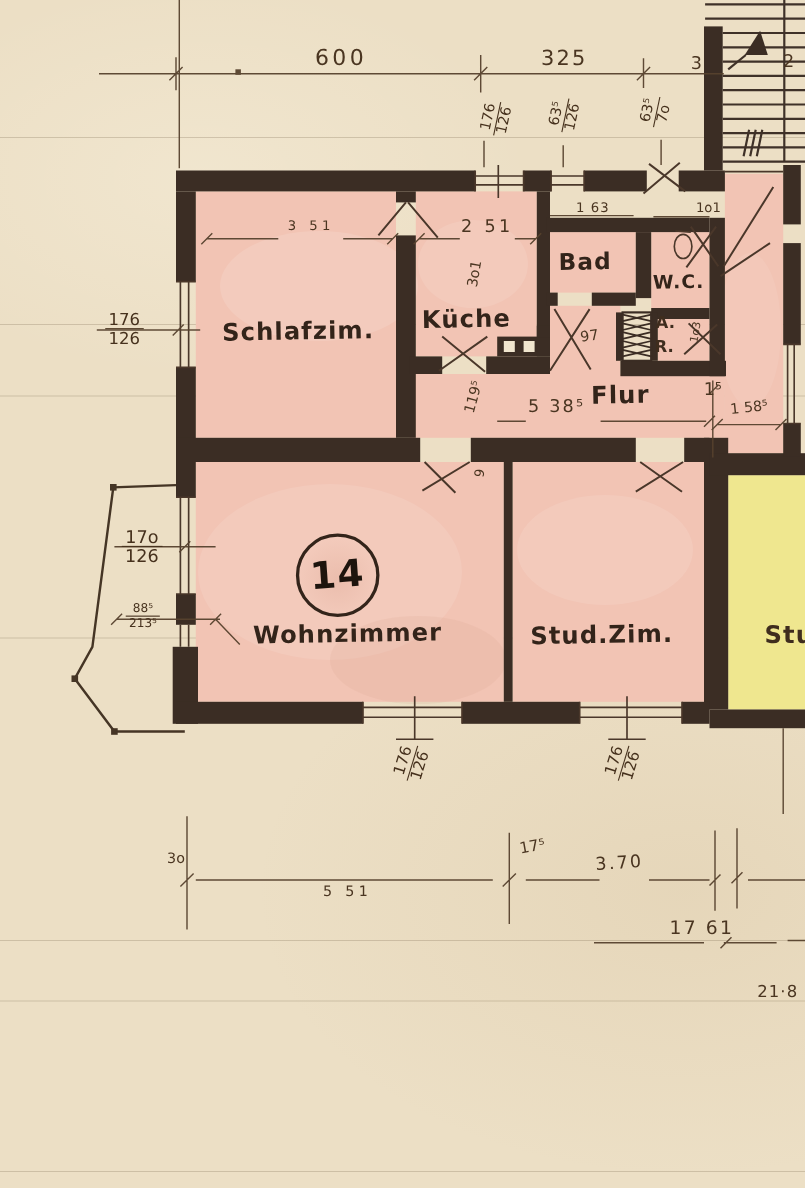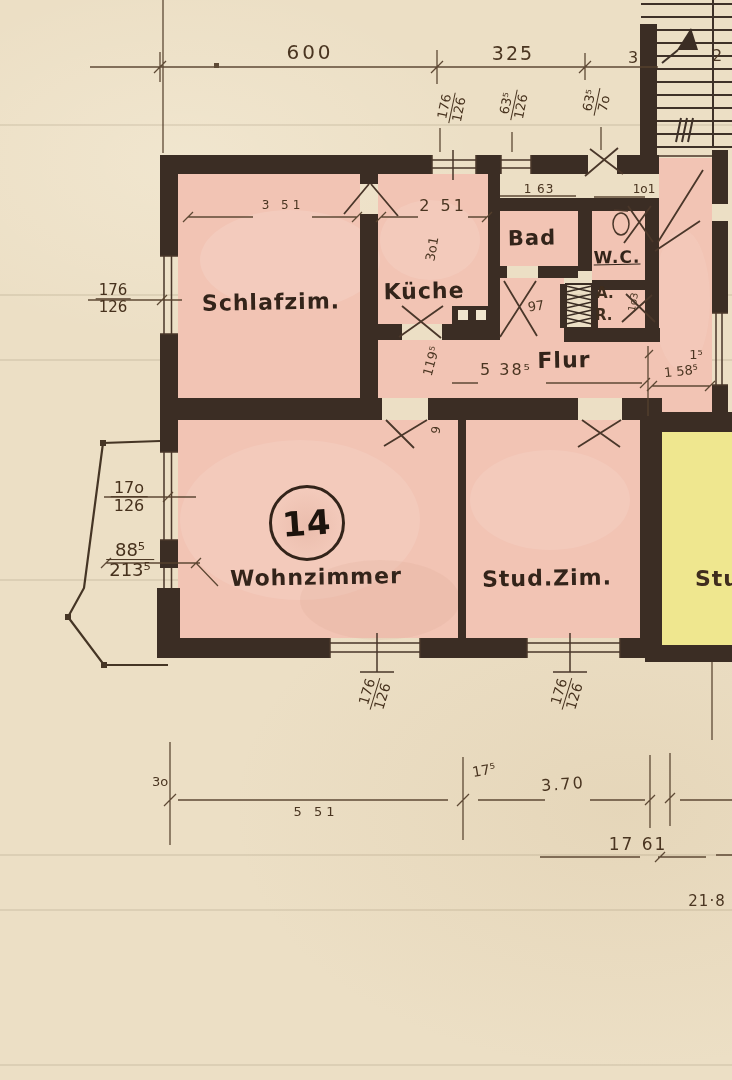--- a/index.html
+++ b/index.html
@@ -197,41 +197,41 @@
 
 <div class="t dim" style="left:283px;top:205px;font-size:12px;letter-spacing:4px;">3 51</div>
 <div class="t dim" style="left:443px;top:205px;font-size:16px;letter-spacing:3px;">2 51</div>
 <div class="t dim r80" style="left:432px;top:249px;font-size:13px;">3o1</div>
 <div class="t dim" style="left:539px;top:189px;font-size:12px;letter-spacing:1px;">1 63</div>
 <div class="t dim" style="left:612px;top:189px;font-size:12px;margin-left:32px;">1o1</div>
 
 <div class="t room" style="left:271px;top:302px;font-size:22px;">Schlafzim.</div>
 <div class="t room" style="left:424px;top:291px;font-size:22px;">Küche</div>
 <div class="t room" style="left:532px;top:238px;font-size:21px;">Bad</div>
-<div class="t room" style="left:617px;top:257px;font-size:17px;text-decoration:underline;">W.C.</div>
+<div class="t room" style="left:617px;top:257px;font-size:17px;">W.C.</div>
 <div class="t lx" style="left:596px;top:293px;font-size:15px;font-weight:bold;">A.</div>
 <div class="t lx" style="left:595px;top:315px;font-size:15px;font-weight:bold;">R.</div>
 <div class="t dim r80" style="left:633px;top:302px;font-size:10px;">1o3</div>
 <div class="t dim rm8" style="left:536px;top:306px;font-size:13px;">97</div>
 
 <div class="t room" style="left:564px;top:360px;font-size:22px;">Flur</div>
 <div class="t dim" style="left:506px;top:369px;font-size:16px;letter-spacing:2px;">5 38⁵</div>
 <div class="t dim r75" style="left:431px;top:361px;font-size:13px;">119⁵</div>
-<div class="t dim" style="left:648px;top:354px;font-size:13px;margin-left:48px;">1⁵</div>
+<div class="t dim" style="left:648px;top:354px;font-size:16px;">1⁵</div>
 <div class="t dim rm6" style="left:681px;top:371px;font-size:13px;">1 58⁵</div>
 
 <div class="frac" style="left:113px;top:299px;font-size:15px;">
   <span class="num">176</span>
   <span class="den">126</span>
 </div>
 <div class="frac" style="left:129px;top:497px;font-size:16px;">
   <span class="num">17o</span>
   <span class="den">126</span>
 </div>
-<div class="frac" style="left:130px;top:560px;font-size:18px;">
+<div class="frac" style="left:130px;top:560px;font-size:11px;">
   <span class="num">88⁵</span>
   <span class="den">213⁵</span>
 </div>
 
 <div class="unit-circle">
   <span>14</span>
 </div>
 
 <div class="t room" style="left:316px;top:577px;font-size:22px;">Wohnzimmer</div>
 <div class="t room" style="left:547px;top:578px;font-size:22px;">Stud.Zim.</div>

